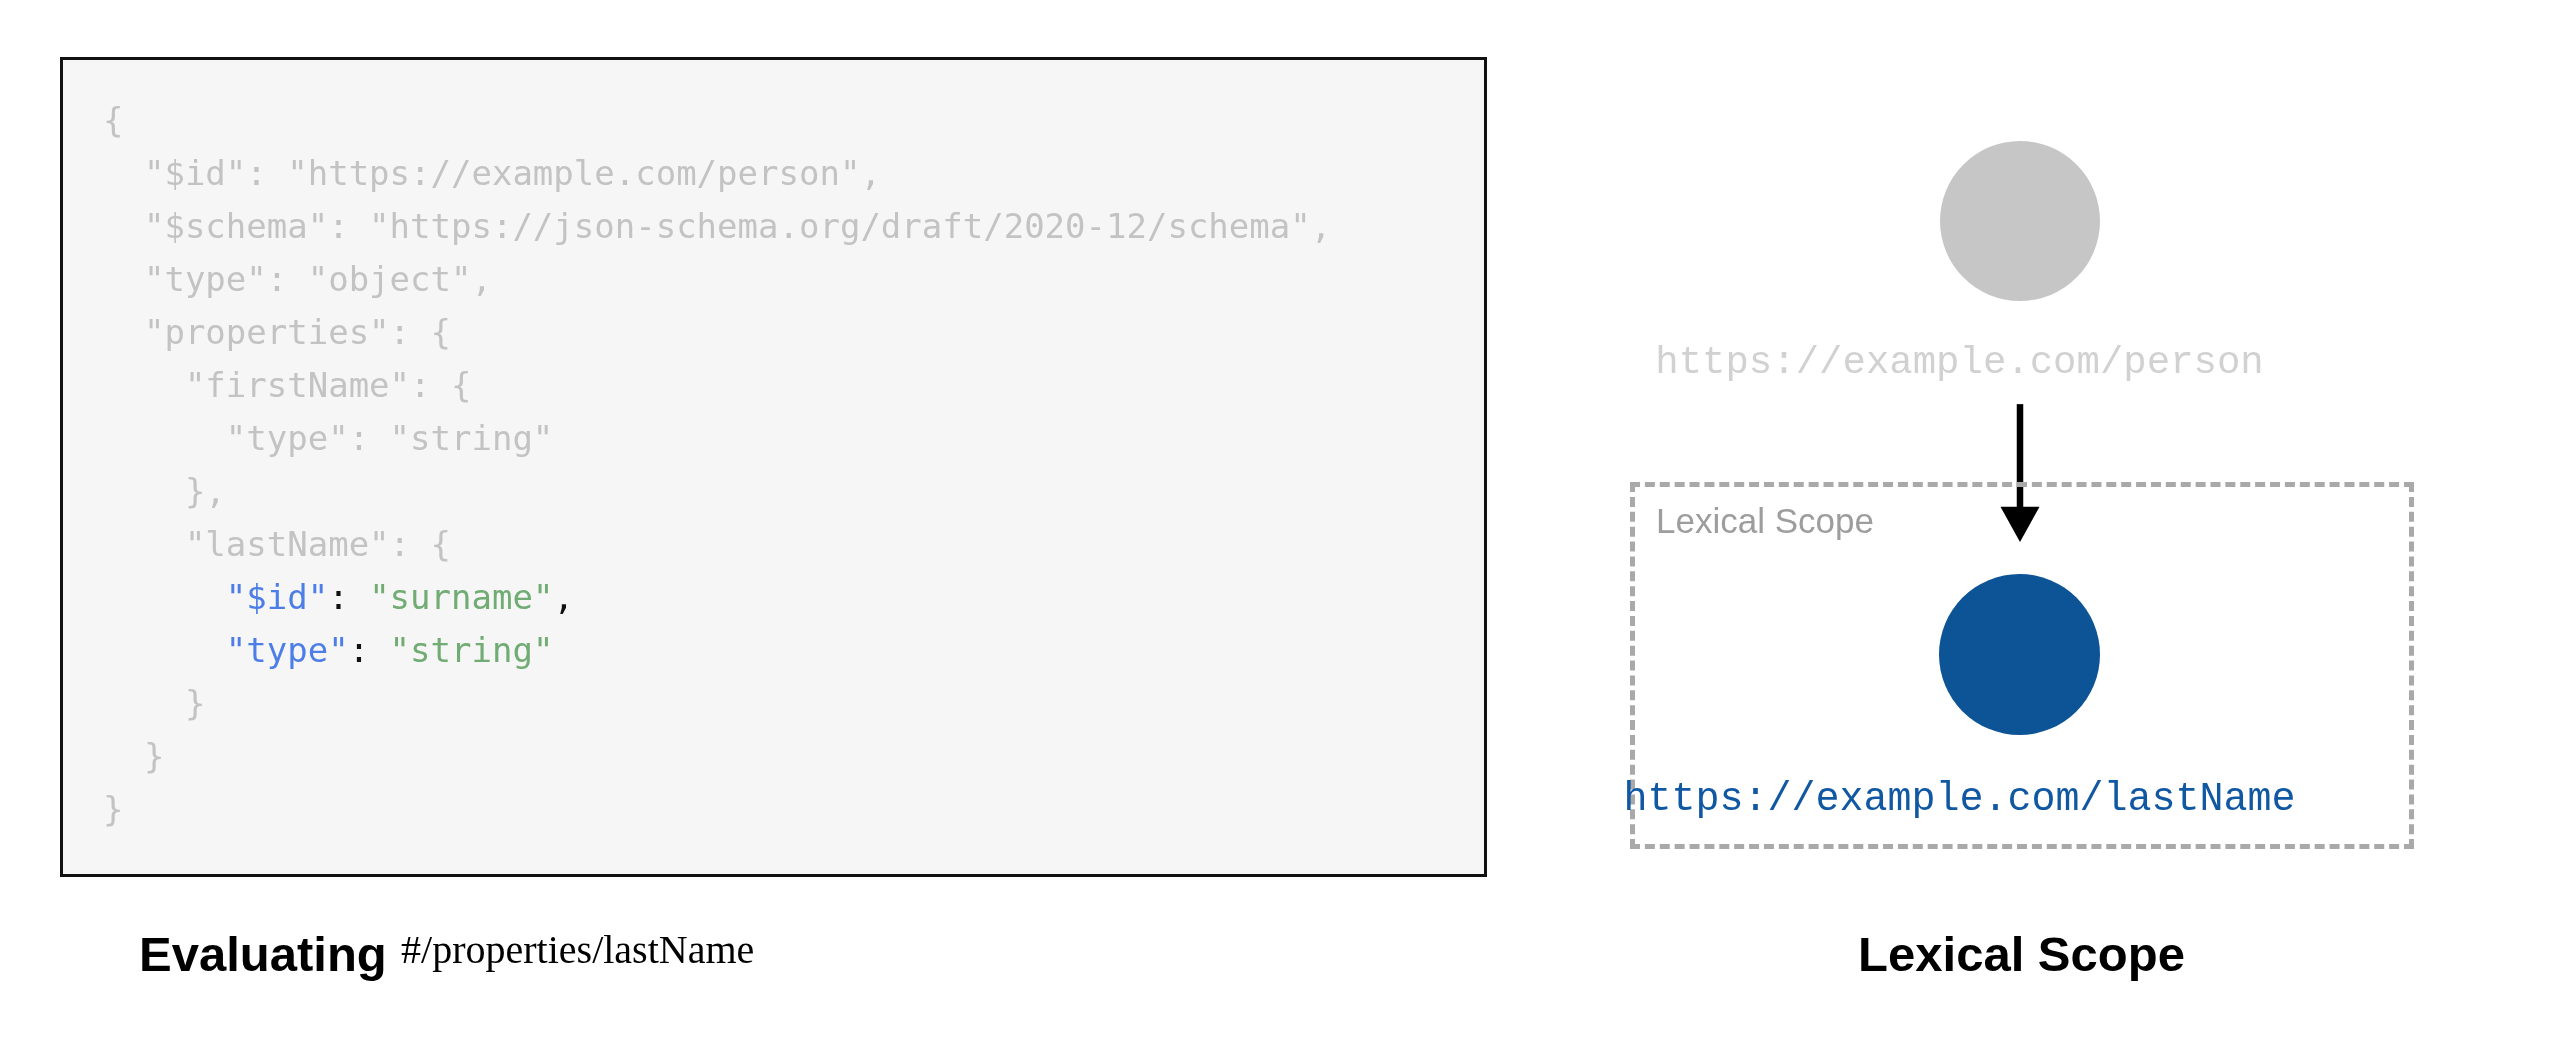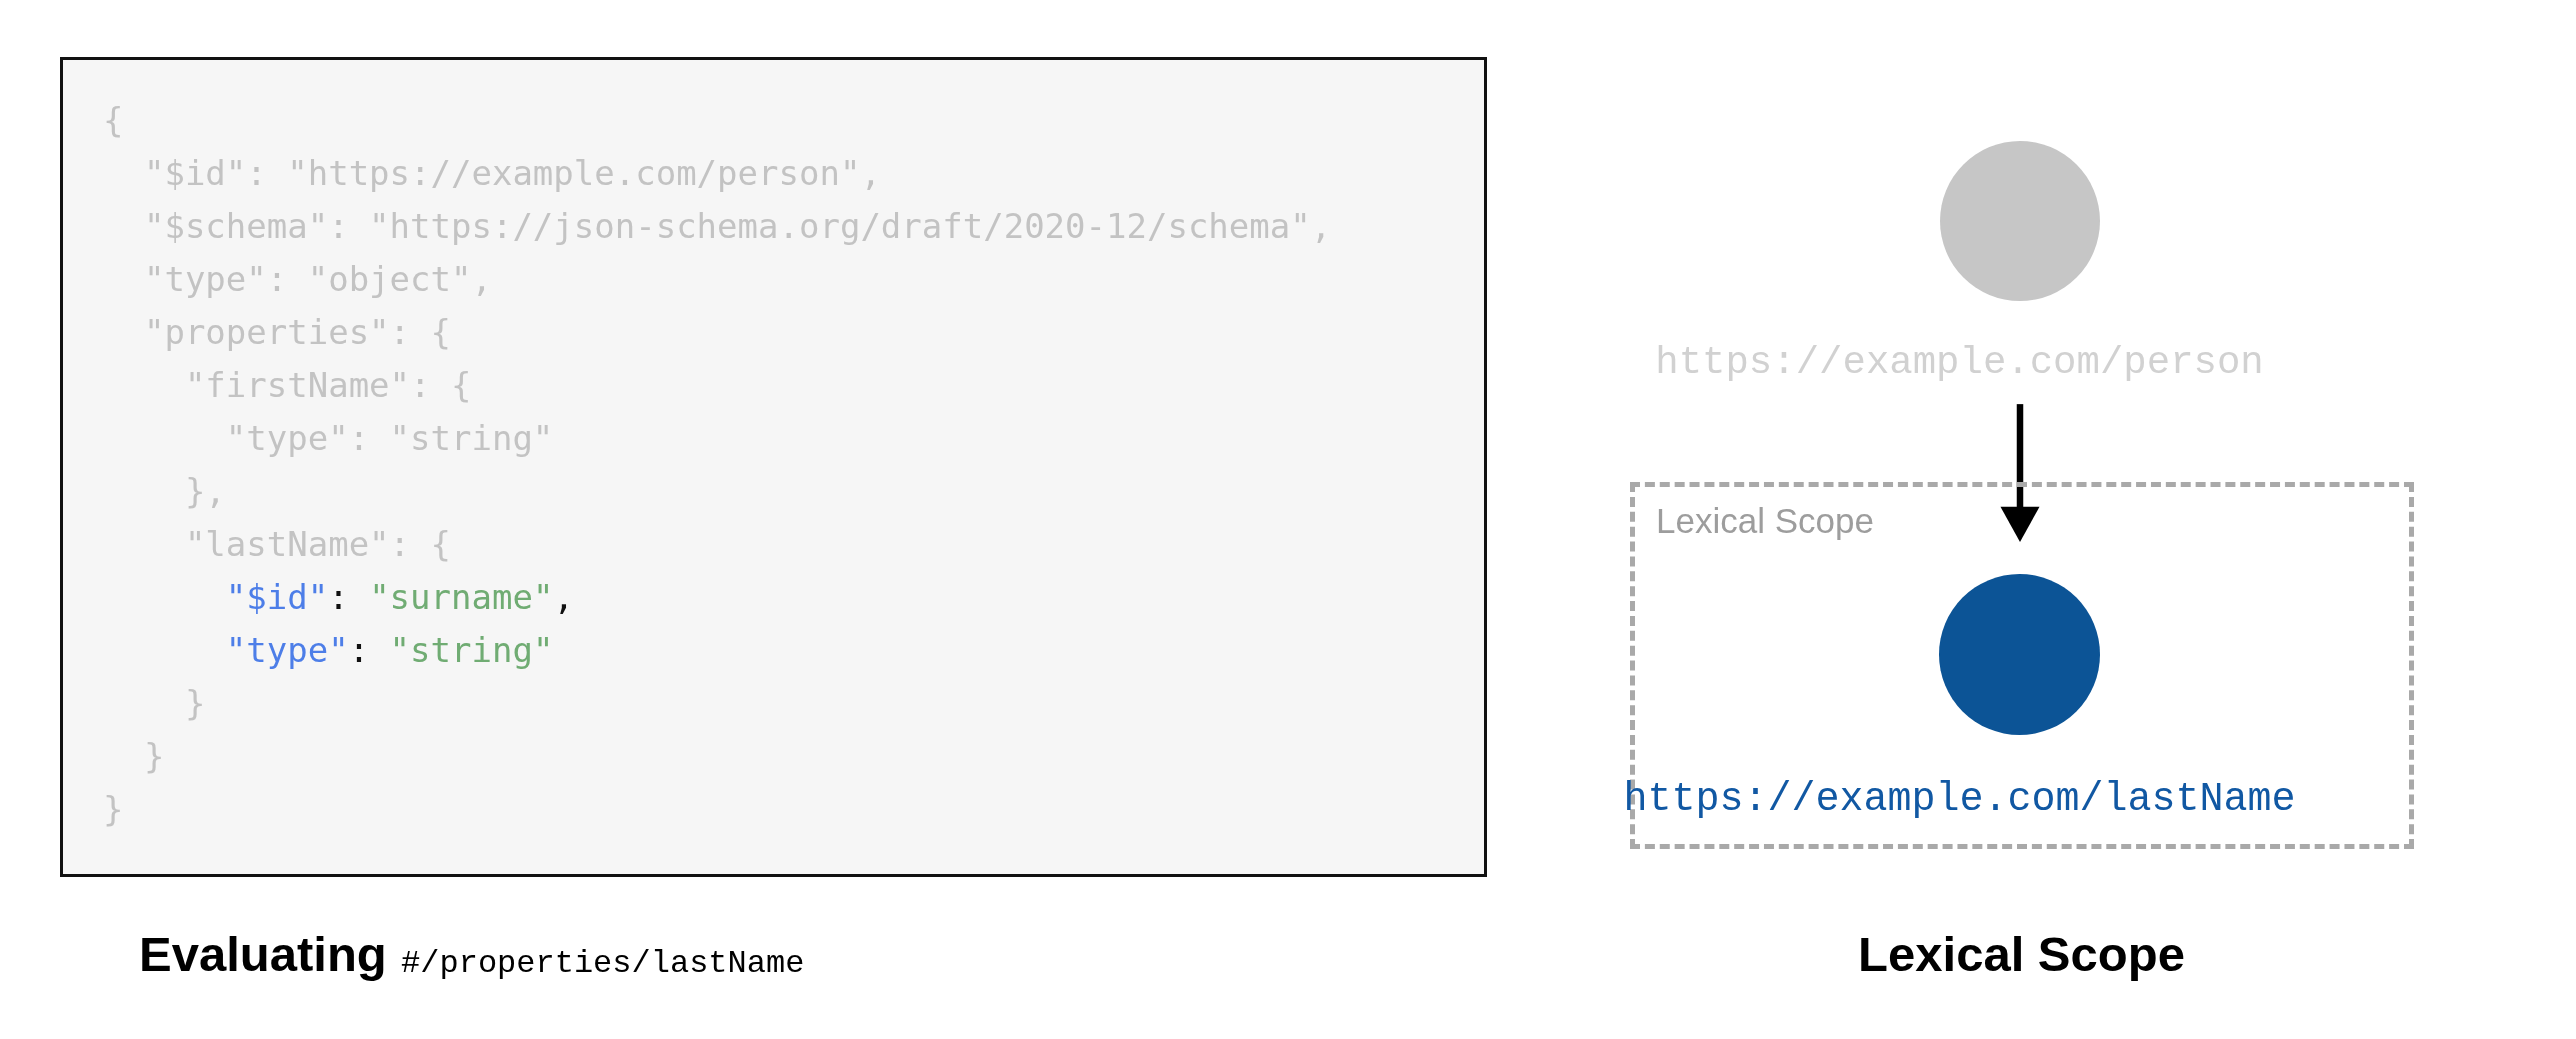--- a/index.html
+++ b/index.html
@@ -27,30 +27,30 @@
     white-space:pre;
   }
   .c-gray {color:var(--code-gray,#c3c3c3);}
   .c-blue {color:var(--code-blue,#4d7ee8);}
   .c-green{color:var(--code-green,#70ac73);}
   .c-black{color:var(--code-black,#111111);}
 
   
   .left-caption{
     position:absolute;left:139px;top:926px;
-    display:flex;align-items:flex-end;gap:14.3px;
+    display:flex;align-items:flex-start;gap:14.3px;
     white-space:nowrap;
   }
   .caption-bold{
     font-family:"Liberation Sans",sans-serif;
     font-weight:bold;font-size:49px;color:#000;
   }
   .caption-mono{
-    font-family:Liberation Mono, monospace;
-    font-size:32px;color:#000;
+    font-family:Liberation Serif, serif;
+    font-size:40px;color:#000;
   }
   .right-caption{
     position:absolute;left:1632px;top:926px;width:779px;
     text-align:center;
     font-family:"Liberation Sans",sans-serif;
     font-weight:bold;font-size:49px;color:#000;
     white-space:nowrap;
   }
 
   

